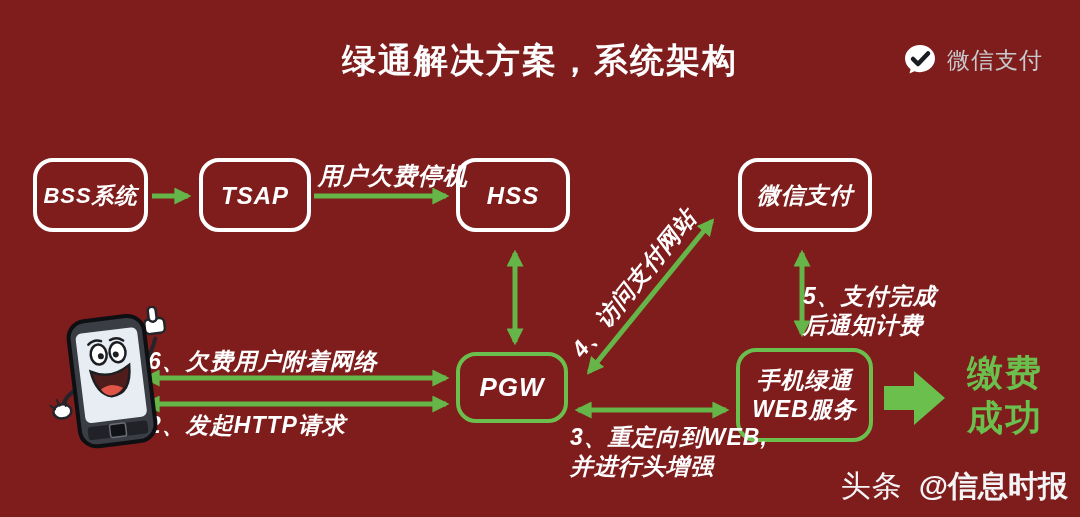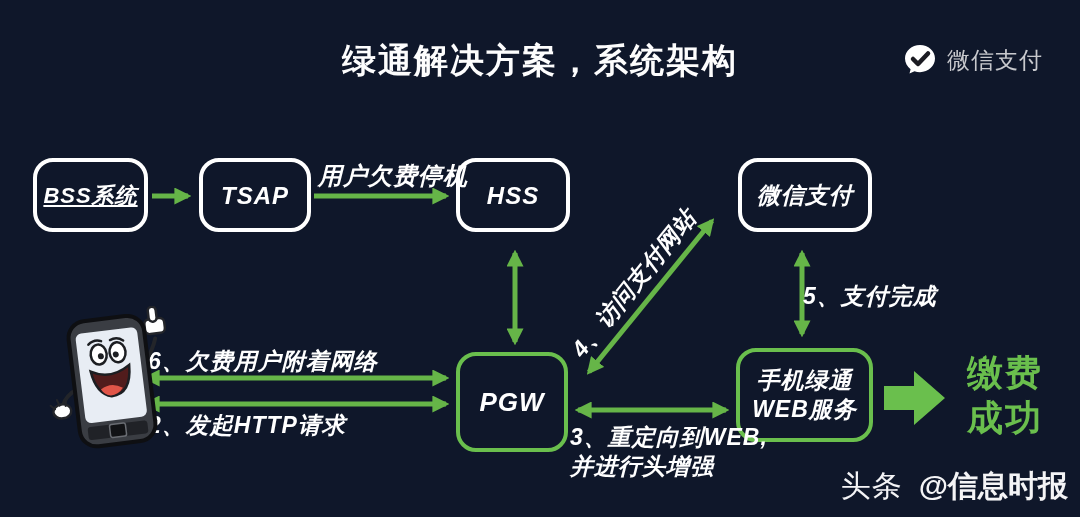--- a/index.html
+++ b/index.html
@@ -1,40 +1,40 @@
 <!DOCTYPE html>
 <html><head>
 <meta charset="utf-8">
 <style>
   html,body{margin:0;padding:0;background:#000;}
   #canvas{
     position:relative;width:1080px;height:517px;overflow:hidden;
-    background:#0f172a;
+    background:#7f1d1d;
     font-family:"Liberation Sans","DejaVu Sans",sans-serif;
     color:#fff;
   }
   .abs{position:absolute;}
   .title{
     left:0;right:0;top:38px;text-align:center;
     font-size:34px;font-weight:bold;letter-spacing:2px;color:#fdfdfd;
   }
   .brand{left:903px;top:43px;display:flex;align-items:center;gap:10px;}
   .brand-label{font-size:23px;color:#c8c9cd;letter-spacing:1px;}
   .node{
     border:4px solid #fff;border-radius:20px;
     display:flex;flex-direction:column;align-items:center;justify-content:center;
     font-weight:bold;font-style:italic;font-size:24px;line-height:29px;
     letter-spacing:1px;text-align:center;box-sizing:border-box;color:#fff;
   }
   .node.green{border-color:#6abf4d;}
-  .n-bss{left:33px;top:158px;width:115px;height:74px;font-size:22px;text-decoration:underline;}
+  .n-bss{left:33px;top:158px;width:115px;height:74px;font-size:22px;}
   .n-tsap{left:199px;top:158px;width:112px;height:74px;}
   .n-hss{left:456px;top:158px;width:114px;height:74px;}
   .n-wechat{left:738px;top:158px;width:134px;height:74px;font-size:23px;}
-  .n-pgw{left:456px;top:352px;width:112px;height:100px;font-size:26px;}
+  .n-pgw{left:456px;top:352px;width:112px;height:71px;font-size:26px;}
   .n-web{left:736px;top:348px;width:137px;height:94px;font-size:23px;}
   .edge-label{
     font-weight:bold;font-style:italic;color:#fff;
     font-size:23px;line-height:29px;white-space:nowrap;letter-spacing:1px;
   }
   .lbl-suspend{left:318px;top:161px;font-size:24px;}
   .lbl-step1{left:148px;top:347px;}
   .lbl-step2{left:148px;top:411px;}
   .lbl-step3{left:570px;top:423px;}
   .lbl-step4{left:519px;top:269px;width:230px;text-align:center;transform:rotate(-51deg);}
@@ -108,20 +108,21 @@
   <div class="abs edge-label lbl-suspend">用户欠费停机</div>
   <div class="abs edge-label lbl-step1">6、欠费用户附着网络</div>
   <div class="abs edge-label lbl-step2">2、发起HTTP请求</div>
   <div class="abs edge-label lbl-step3">
     <div>3、重定向到WEB,</div>
     <div>并进行头增强</div>
   </div>
   <div class="abs edge-label lbl-step4">4、访问支付网站</div>
   <div class="abs edge-label lbl-step5">
     <div>5、支付完成</div>
+    <div>后通知计费</div>
   </div>
 
   <div class="abs result">
     <div>缴费</div>
     <div>成功</div>
   </div>
 
   <div class="abs" style="left:48px;top:306px;">
     <svg width="130" height="150" viewBox="0 0 130 150">
       <g transform="rotate(-7 65 75)">

